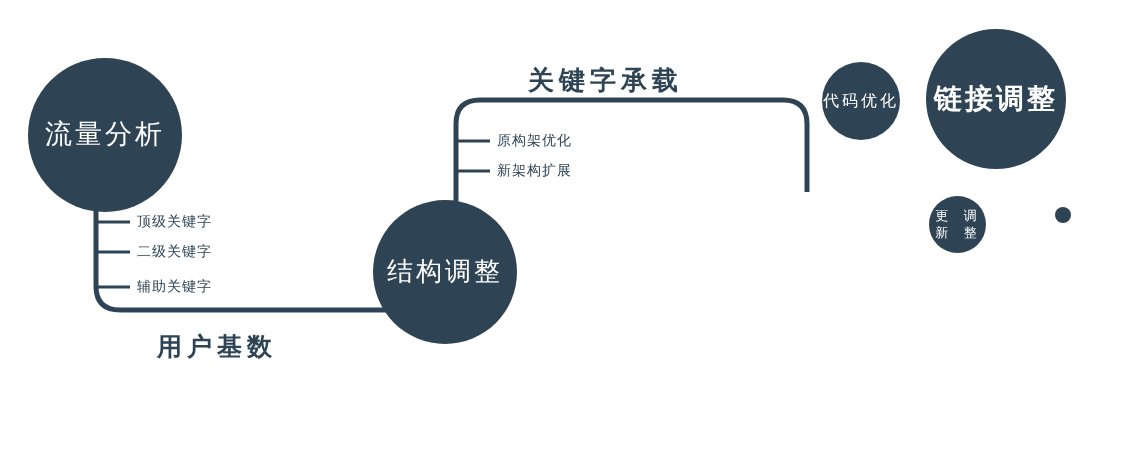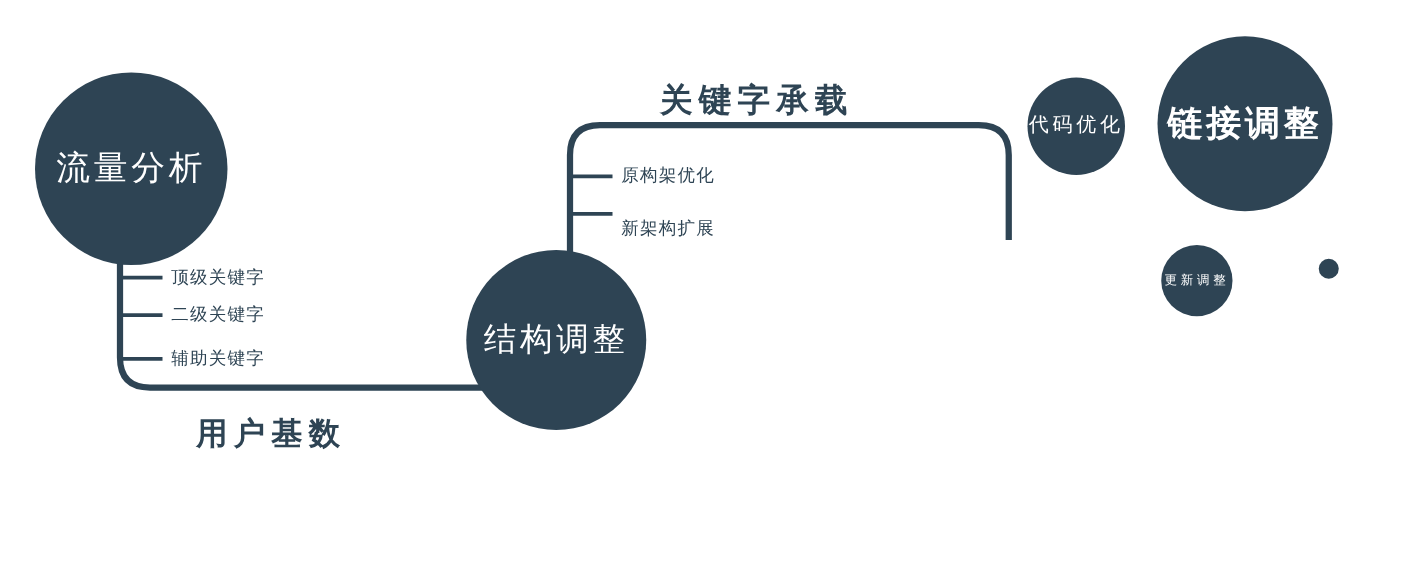--- a/index.html
+++ b/index.html
@@ -40,21 +40,21 @@
     line-height: 1.3;
     z-index: 2;
   }
   .node span { display: block; letter-spacing: 3px; }
 
   .node-traffic   { left: 28px;  top: 58px;  width: 154px; height: 154px; font-size: 27px; }
   .node-structure { left: 373px; top: 200px; width: 144px; height: 144px; font-size: 26px; }
   .node-tracking  { left: 765px; top: 183px; width: 110px; height: 110px; font-size: 25px; }
   .node-code      { left: 822px; top: 62px;  width: 78px;  height: 78px;  font-size: 16px; }
   .node-link      { left: 926px; top: 29px;  width: 140px; height: 140px; font-size: 28px; font-weight: bold; }
-  .node-update    { left: 929px; top: 196px; width: 57px;  height: 57px;  font-size: 10px; }
+  .node-update    { left: 929px; top: 196px; width: 57px;  height: 57px;  font-size: 13px; }
   .node-report    { left: 931px; top: 266px; width: 114px; height: 114px; font-size: 26px; }
 
   .dot {
     position: absolute;
     left: 1055px; top: 207px;
     width: 16px; height: 16px;
     border-radius: 50%;
     background: var(--primary, #2e4454);
   }
 
@@ -64,21 +64,21 @@
     font-size: 14px;
     letter-spacing: 1px;
     color: var(--primary, #2e4454);
     white-space: nowrap;
     z-index: 2;
   }
   .kw-1 { left: 137px; top: 222px; }
   .kw-2 { left: 137px; top: 252px; }
   .kw-3 { left: 137px; top: 287px; }
   .arch-1 { left: 497px; top: 141px; }
-  .arch-2 { left: 497px; top: 171px; margin-top: 12px; }
+  .arch-2 { left: 497px; top: 171px; }
 
   .edge-label {
     position: absolute;
     font-weight: bold;
     color: var(--primary, #2e4454);
     white-space: nowrap;
     letter-spacing: 5px;
     z-index: 2;
   }
   .label-user-base     { left: 157px; top: 330px; font-size: 25px; }

